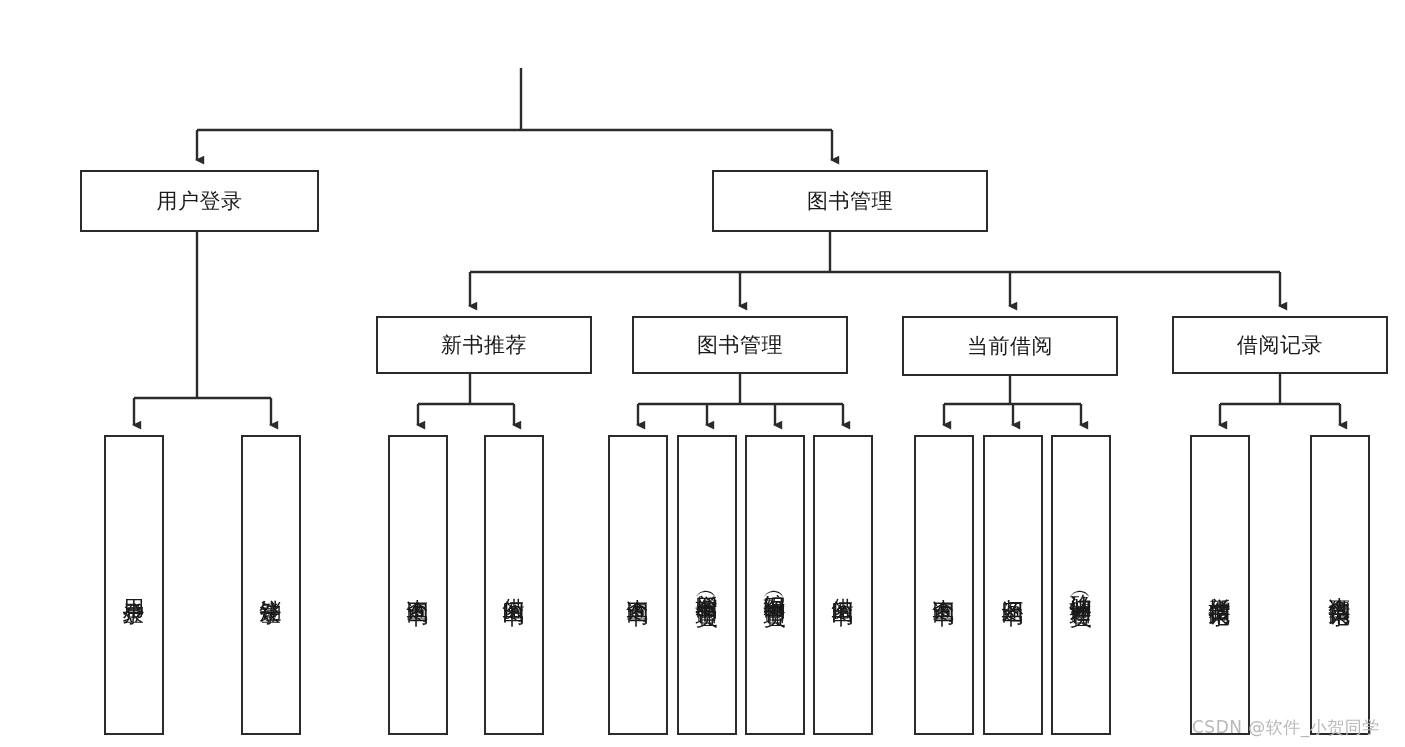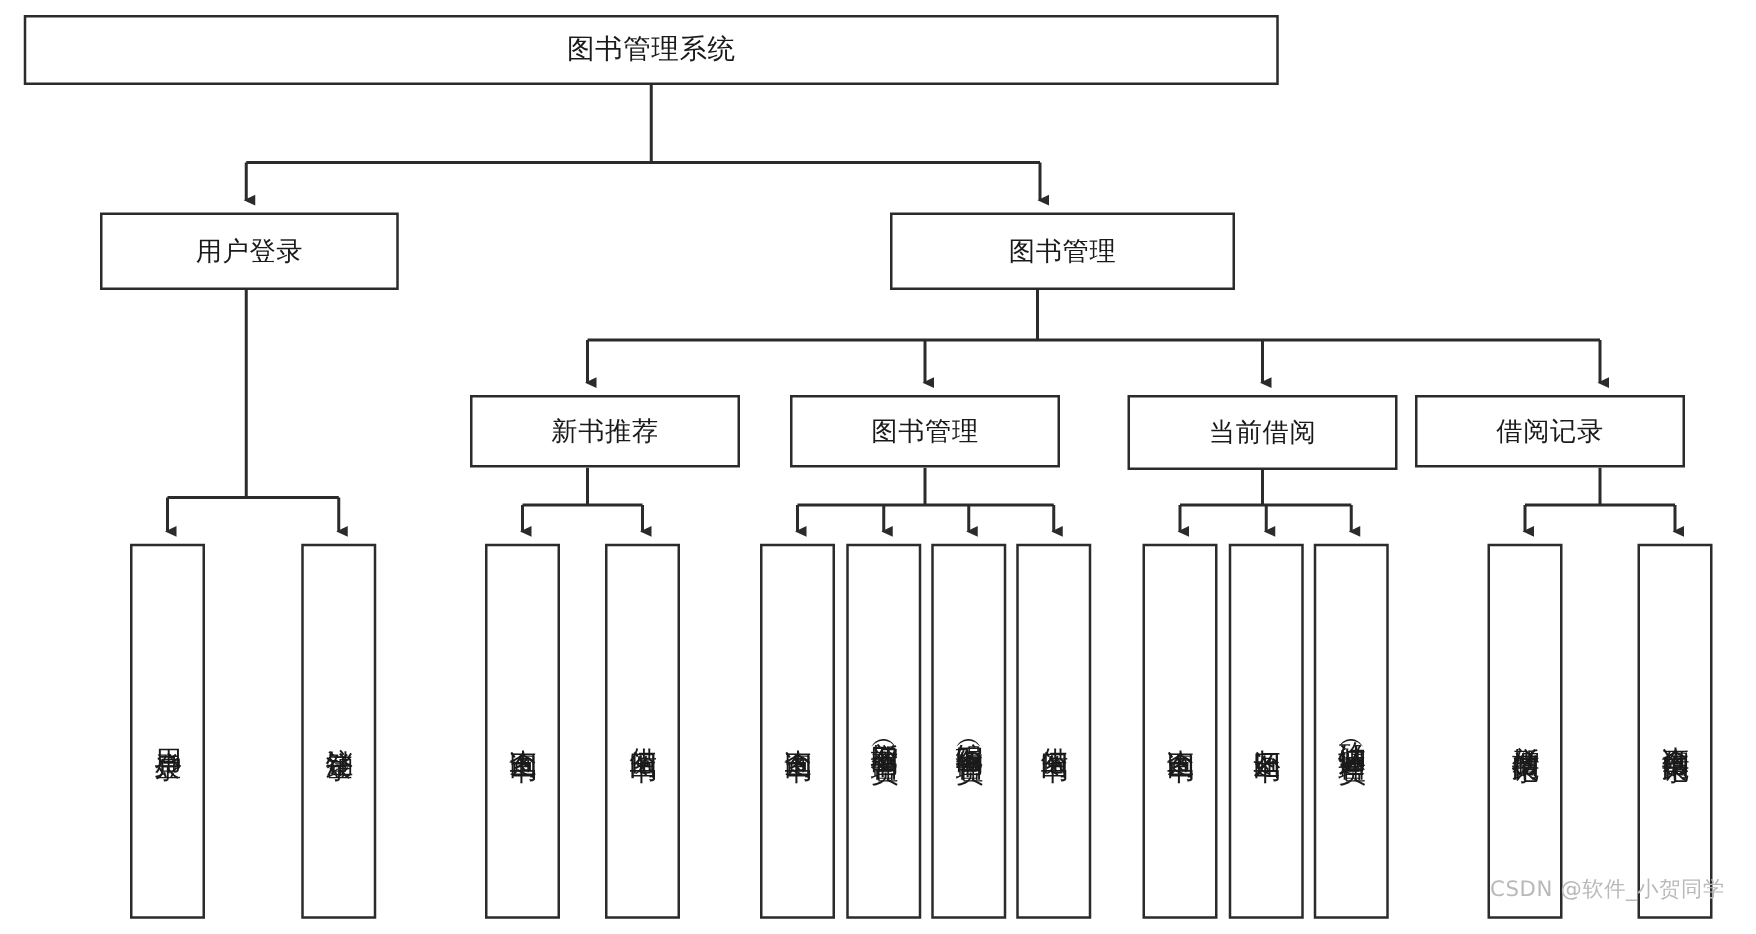--- a/index.html
+++ b/index.html
@@ -118,41 +118,38 @@
       <path d="M1013,404 L1013,425" marker-end="url(#arrow)"></path>
       <path d="M1081,404 L1081,425" marker-end="url(#arrow)"></path>
 
       <path d="M1280,374 L1280,404"></path>
       <path d="M1220,404 L1340,404"></path>
       <path d="M1220,404 L1220,425" marker-end="url(#arrow)"></path>
       <path d="M1340,404 L1340,425" marker-end="url(#arrow)"></path>
     </g>
   </svg>
 
-  <div class="node h root" style="left:19px;top:12px;width:1004px;height:56px;">
-    <span class="lbl">图书管理系统</span>
-  </div>
 
   <div class="node h" style="left:80px;top:170px;width:239px;height:62px;">
     <span class="lbl">用户登录</span>
   </div>
   <div class="node h" style="left:712px;top:170px;width:276px;height:62px;">
     <span class="lbl">图书管理</span>
   </div>
 
   <div class="node h" style="left:376px;top:316px;width:216px;height:58px;">
     <span class="lbl">新书推荐</span>
   </div>
   <div class="node h" style="left:632px;top:316px;width:216px;height:58px;">
     <span class="lbl">图书管理</span>
   </div>
   <div class="node h" style="left:902px;top:316px;width:216px;height:60px;">
     <span class="lbl">当前借阅</span>
   </div>
-  <div class="node h" style="left:1132px;top:316px;width:216px;height:58px;">
+  <div class="node h" style="left:1172px;top:316px;width:216px;height:58px;">
     <span class="lbl">借阅记录</span>
   </div>
 
   <div class="node v" style="left:104px;top:435px;width:60px;height:300px;">
     <span class="lbl">用户登录</span>
   </div>
   <div class="node v" style="left:241px;top:435px;width:60px;height:300px;">
     <span class="lbl">注销登录</span>
   </div>
 
@@ -186,15 +183,15 @@
     <span class="lbl">确认归还（管理员）</span>
   </div>
 
   <div class="node v" style="left:1190px;top:435px;width:60px;height:300px;">
     <span class="lbl">新增借阅记录</span>
   </div>
   <div class="node v" style="left:1310px;top:435px;width:60px;height:300px;">
     <span class="lbl">查询借阅记录</span>
   </div>
 
-  <div class="watermark" style="left:1192px;top:700px;">CSDN @软件_小贺同学</div>
+  <div class="watermark" style="left:1192px;top:716px;">CSDN @软件_小贺同学</div>
 
 </div>
 
 </body></html>

